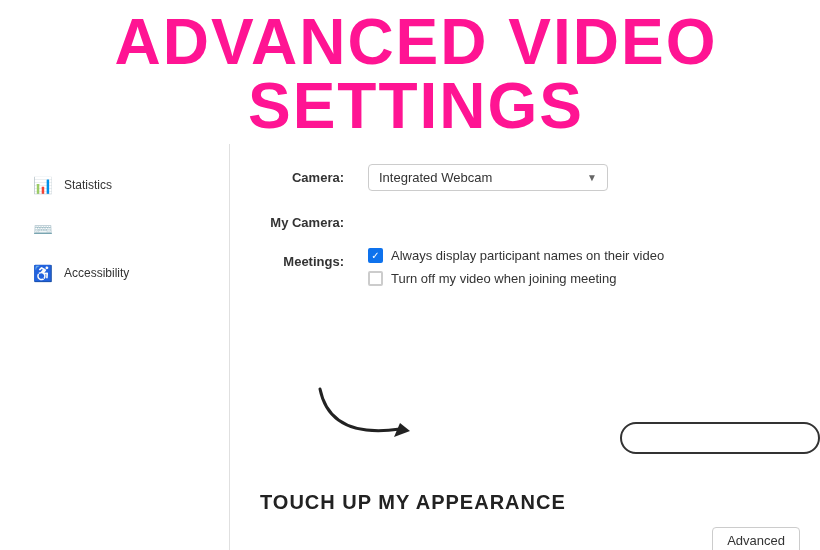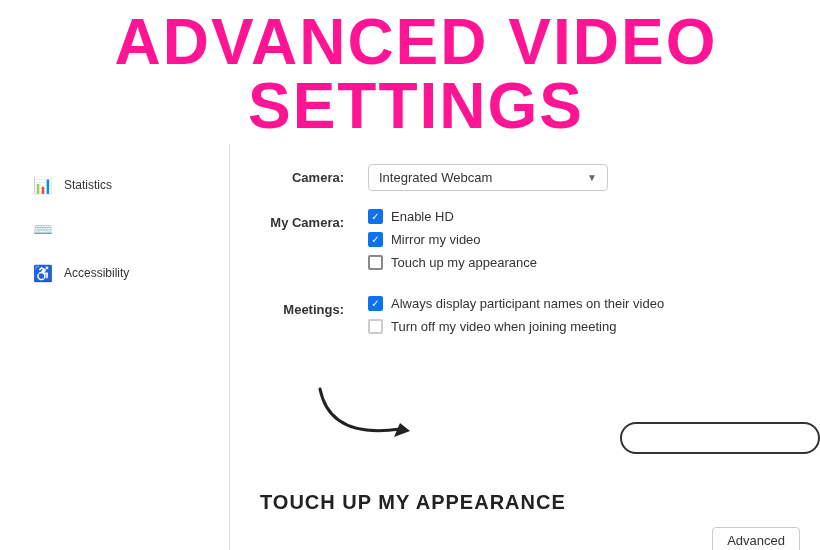--- a/index.html
+++ b/index.html
@@ -273,34 +273,20 @@
             <span>Integrated Webcam</span>
             <span class="dropdown-arrow">▼</span>
           </div>
         </div>
       </div>
     </div>
 
     <div class="settings-section">
       <div class="settings-row">
         <div class="settings-label">My Camera:</div>
-        <div class="settings-controls">
-          <div class="checkbox-option">
-            <div class="checkbox checked"></div>
-            <span>Enable HD</span>
-          </div>
-          <div class="checkbox-option">
-            <div class="checkbox checked"></div>
-            <span>Mirror my video</span>
-          </div>
-          <div class="checkbox-option touch-up-row">
-            <div class="checkbox unchecked-circle"></div>
-            <span>Touch up my appearance</span>
-          </div>
-        </div>
       </div>
     </div>
 
     <div class="settings-section">
       <div class="settings-row">
         <div class="settings-label">Meetings:</div>
         <div class="settings-controls">
           <div class="checkbox-option">
             <div class="checkbox checked"></div>
             <span>Always display participant names on their video</span>

